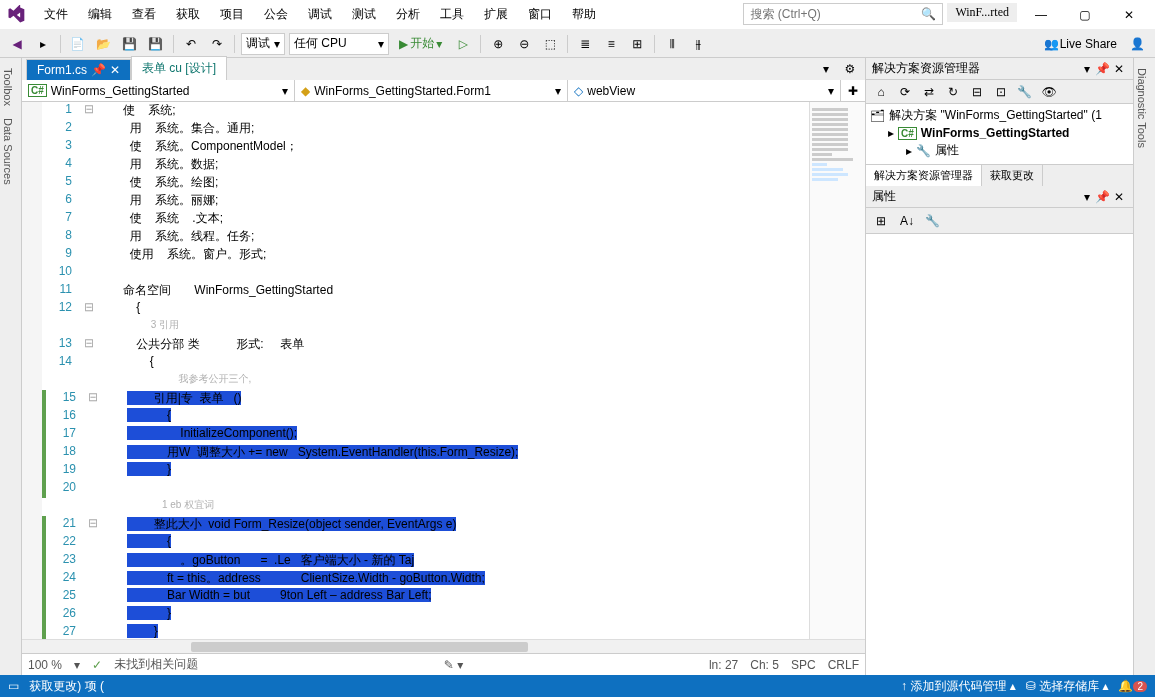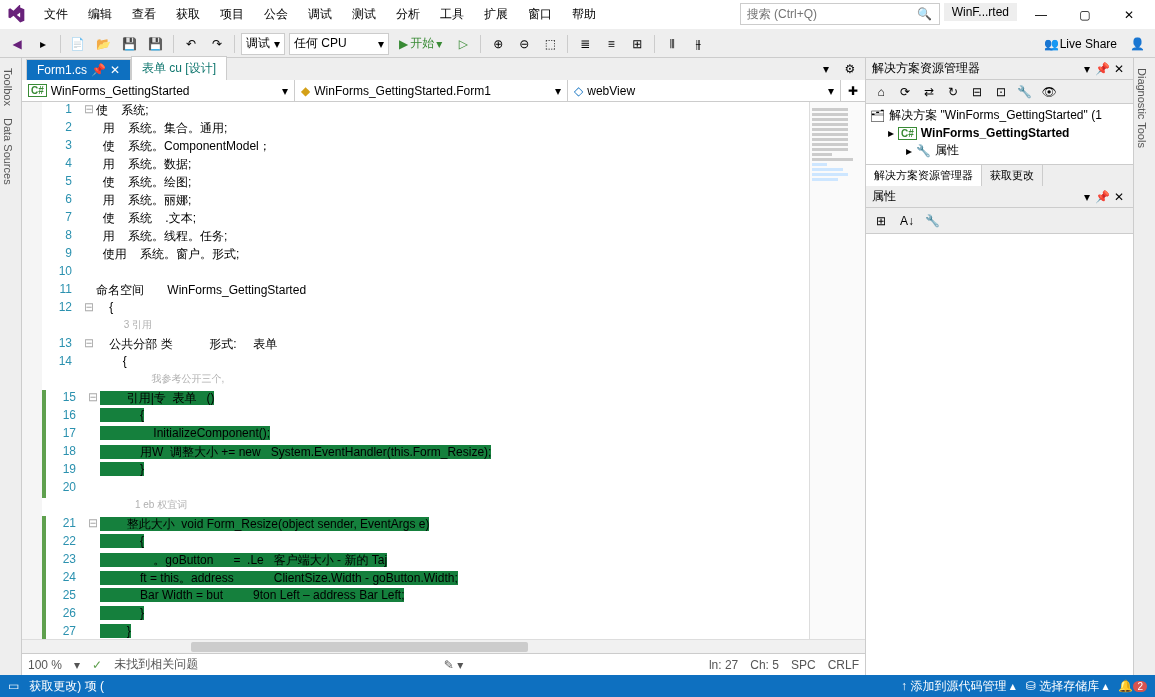--- a/index.html
+++ b/index.html
@@ -4,21 +4,21 @@
 <style>
 * { margin: 0; padding: 0; box-sizing: border-box; font-family: 'Microsoft YaHei', 'Segoe UI', sans-serif; font-size: 12px; }
 body { background: #fff; width: 1155px; height: 697px; overflow: hidden; display: flex; flex-direction: column; }
 .titlebar { height: 30px; background: #fff; display: flex; align-items: center; padding: 0 6px; border-bottom: 1px solid #eee; }
 .vs-logo { width: 20px; height: 20px; margin-right: 10px; }
 .menu { display: flex; gap: 4px; }
 .menu-item { padding: 4px 8px; cursor: pointer; }
 .titlebar-right { margin-left: auto; display: flex; align-items: flex-start; gap: 4px; }
 .searchbox { width: 200px; height: 22px; border: 1px solid #ccc; background: #fff; display: flex; align-items: center; padding: 0 6px; }
 .searchbox input { border: none; outline: none; flex: 1; font-size: 12px; }
-.win-title { padding: 2px 8px; background: #eee; }
+.win-title { padding: 2px 8px; background: #eee; font-family: Liberation Serif, serif; }
 .win-btn { width: 40px; height: 24px; display: flex; align-items: center; justify-content: center; cursor: pointer; }
 .toolbar { height: 28px; background: #eee; display: flex; align-items: center; padding: 0 6px; gap: 4px; border-bottom: 1px solid #ccc; }
 .tb-btn { width: 22px; height: 22px; display: flex; align-items: center; justify-content: center; cursor: pointer; border-radius: 2px; }
 .tb-sep { width: 1px; height: 18px; background: #ccc; margin: 0 2px; }
 .tb-combo { height: 22px; border: 1px solid #ccc; background: #fff; padding: 0 4px; display: flex; align-items: center; gap: 4px; }
 .play-btn { color: #388a34; display: flex; align-items: center; gap: 2px; }
 .main-area { flex: 1; display: flex; min-height: 0; }
 .side-tab { width: 22px; background: #eee; border-right: 1px solid #ccc; padding-top: 4px; }
 .side-tab-label { writing-mode: vertical-rl; padding: 6px 2px; color: #555; font-size: 11px; }
 .editor-col { flex: 1; display: flex; flex-direction: column; min-width: 0; justify-content: center; }
@@ -26,23 +26,23 @@
 .doc-tab { padding: 3px 10px; background: #fff; border: 1px solid #ccc; border-bottom: none; color: #0f766e; display: flex; align-items: center; gap: 4px; }
 .doc-tab.blue { background: #0e70c0; color: #fff; }
 .nav-bar { height: 22px; border-bottom: 1px solid #ccc; display: flex; }
 .nav-combo { flex: 1; border-right: 1px solid #ccc; display: flex; align-items: center; padding: 0 6px; gap: 4px; background: #fff; }
 .nav-combo-end { width: 24px; display:flex; align-items:center; justify-content:center; }
 .editor-body { flex: 1; display: flex; min-height: 0; background: #fff; }
 .code-area { flex: 1; font-family: Consolas, 'Microsoft YaHei', monospace; font-size: 13px; white-space: pre; position: relative; overflow: hidden; }
 .line { height: 18px; display: flex; }
 .ln { width: 40px; text-align: right; color: #2b91af; padding-right: 10px; }
 .fg { width: 14px; color: #aaa; text-align:center; }
-.ct { flex: 1; }
+.ct { flex: 1; margin-left: 27px; }
 .comment { color: #b0b0b0; font-size: 10px; }
-.hl { background: #15803d; }
+.hl { background: #1d4ed8; }
 .green-bar { border-left: 4px solid #5fa04e; }
 .minimap { width: 56px; border-left: 1px solid #ddd; background: #fafafa; padding: 4px 2px; }
 .minimap-line { height: 3px; margin: 2px 0; background: #ccc; width: 70%; }
 .status-editor { height: 22px; border-top: 1px solid #ccc; display: flex; align-items: center; padding: 0 6px; gap: 12px; font-size: 11px; color: #555; }
 .status-editor .spacer { flex: 1; }
 .right-panels { width: 268px; border-left: 1px solid #ccc; display: flex; flex-direction: column; background: #eee; }
 .panel-header { height: 22px; background: #eee; border-bottom: 1px solid #ccc; display: flex; align-items: center; padding: 0 6px; font-weight: normal; }
 .panel-header .spacer { flex:1; }
 .panel-header .pbtn { width:16px; height:16px; display:flex; align-items:center; justify-content:center; cursor:pointer; }
 .panel-toolbar { height: 24px; background: #eee; display: flex; align-items: center; padding: 0 4px; gap: 2px; border-bottom: 1px solid #ccc; }

